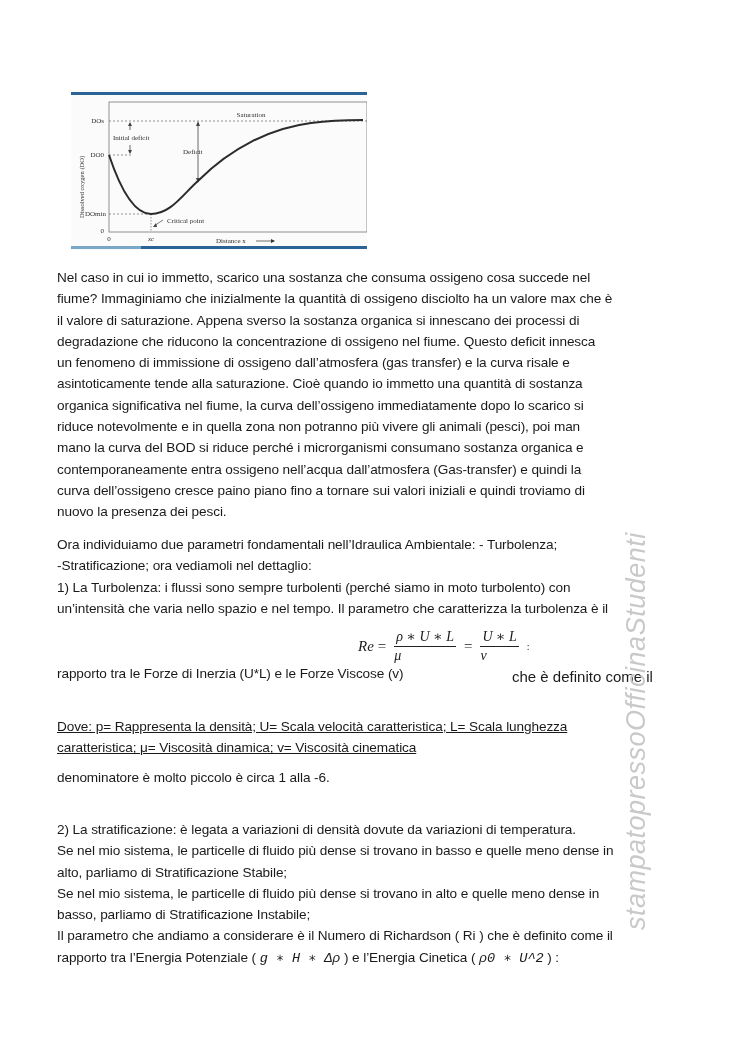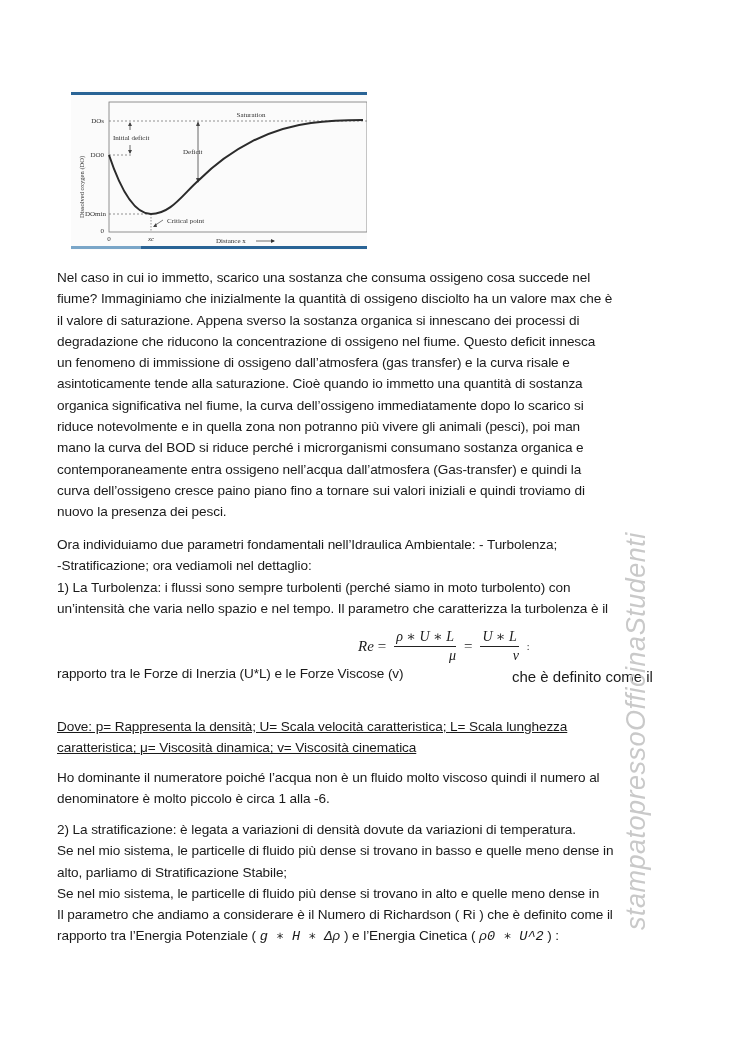--- a/index.html
+++ b/index.html
@@ -11,21 +11,21 @@
     .figure { position: absolute; left: 71px; top: 90px; width: 296px; height: 160px; background: #fdfdfd; }
     .figure svg { display: block; }
 
     
     .para { position: absolute; left: 57px; width: 610px; font-size: 13.6px; line-height: 21.3px; letter-spacing: -0.1px; }
     .para .line { display: block; white-space: nowrap; }
     .math { font-family: Liberation Mono, monospace; font-style: italic; }
 
     .formula { position: absolute; left: 358px; top: 628px; font-family: "Liberation Serif", "DejaVu Serif", serif;
                font-style: italic; font-size: 15px; display: flex; align-items: center; }
-    .frac { display: inline-flex; flex-direction: column; align-items: flex-end; margin: 0 4px; }
+    .frac { display: inline-flex; flex-direction: column; align-items: flex-start; margin: 0 4px; }
     .frac .num { padding: 0 2px 1px 2px; border-bottom: 1px solid #222; font-size: 14px; }
     .frac .den { padding-top: 1px; font-size: 14px; }
     .eq { margin: 0 4px; font-style: normal; }
     .colon { font-style: normal; font-size: 10px; margin-left: 4px; }
 
     .re-right { position: absolute; left: 512px; top: 668px; font-size: 15px; white-space: nowrap; }
 
     
     .watermark { position: absolute; left: 621px; top: 930px; transform-origin: 0 0; transform: rotate(-90deg);
                  font-size: 27px; font-style: italic; color: #c9c9c9; letter-spacing: 0.5px; white-space: nowrap;
@@ -124,27 +124,27 @@
     <span class="line">rapporto tra le Forze di Inerzia (U*L) e le Forze Viscose (v)</span>
   </div>
   <div class="re-right">che è definito come il</div>
 
   <div class="para" style="top: 716px; text-decoration: underline;">
     <span class="line">Dove: p= Rappresenta la densità; U= Scala velocità caratteristica; L= Scala lunghezza</span>
     <span class="line">caratteristica; μ= Viscosità dinamica; v= Viscosità cinematica</span>
   </div>
 
   <div class="para" style="top: 767px;">
-    <span class="line">Ho dominante il numeratore poiché l’acqua non è un fluido molto viscoso quindi il numero al</span>
     <span class="line">denominatore è molto piccolo è circa 1 alla -6.</span>
   </div>
 
   <div class="para" style="top: 819px;">
     <span class="line">2) La stratificazione: è legata a variazioni di densità dovute da variazioni di temperatura.</span>
     <span class="line">Se nel mio sistema, le particelle di fluido più dense si trovano in basso e quelle meno dense in</span>
     <span class="line">alto, parliamo di Stratificazione Stabile;</span>
     <span class="line">Se nel mio sistema, le particelle di fluido più dense si trovano in alto e quelle meno dense in</span>
+    <span class="line">basso, parliamo di Stratificazione Instabile;</span>
     <span class="line">Il parametro che andiamo a considerare è il Numero di Richardson ( Ri ) che è definito come il</span>
     <span class="line"><span>rapporto tra l’Energia Potenziale ( </span><span class="math">g ∗ H ∗ Δρ</span><span> ) e l’Energia Cinetica ( </span><span class="math">ρ0 ∗ U^2</span><span> ) :</span></span>
   </div>
 
   <div class="watermark">stampatopressoOfficinaStudenti</div>
 </div>
 
 </body></html>

